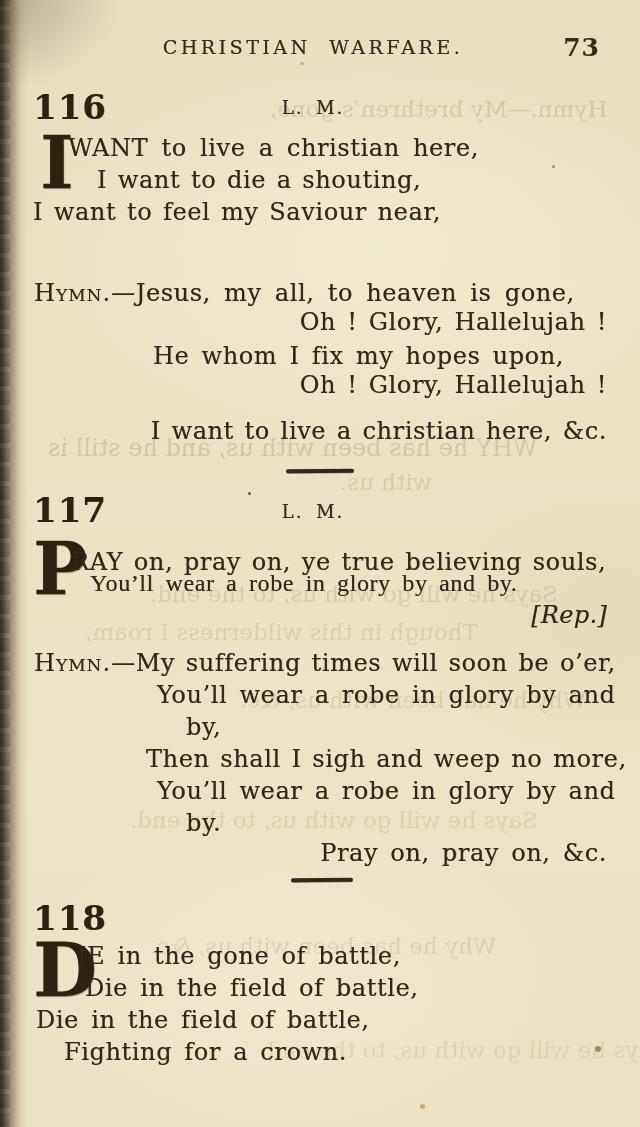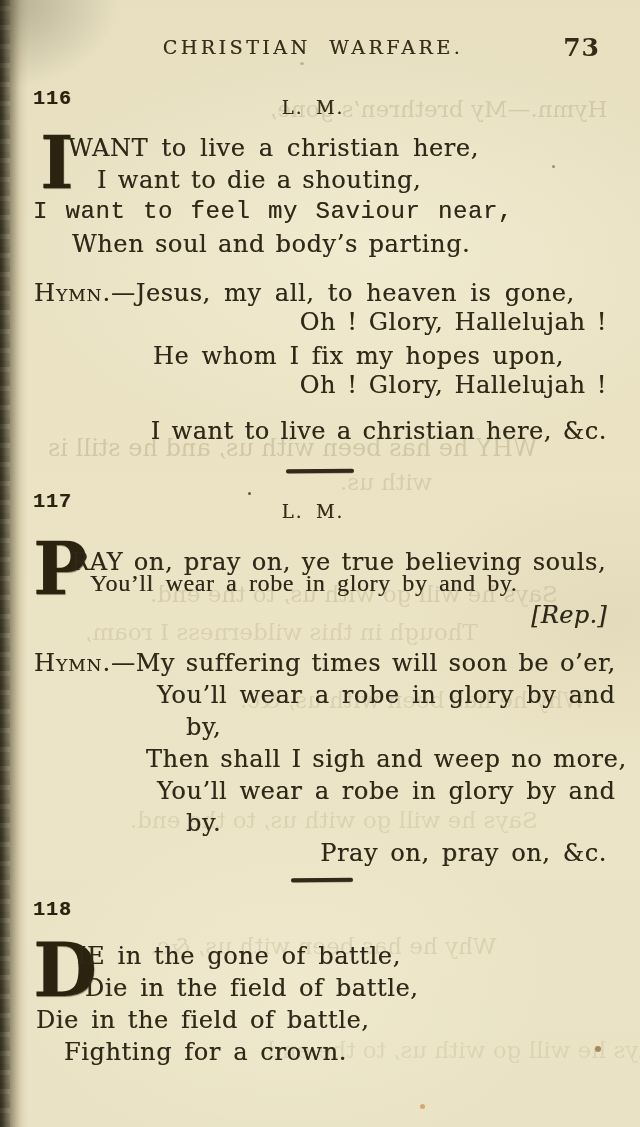--- a/index.html
+++ b/index.html
@@ -37,22 +37,22 @@
       text-shadow:0.3px 0.3px 0.4px rgba(47,40,24,0.55);}
   .right{text-align:left;}
   .ws3{word-spacing:3px;} .ws4{word-spacing:4px;} .ws5{word-spacing:5px;}
 
   .running-header{position:absolute;top:36px;left:0;right:14px;text-align:center;
       font-size:19px;letter-spacing:3.5px;word-spacing:9px;color:#362e1a;
       text-shadow:0.3px 0.3px 0.4px rgba(47,40,24,0.6);}
   .page-number{position:absolute;top:33px;right:40px;font-size:25px;font-weight:bold;
       letter-spacing:1px;color:#342c18;}
 
-  .hymn-number{position:absolute;left:33px;font-size:20px;font-weight:bold;
-      letter-spacing:1px;color:#2b2310;text-shadow:0.4px 0.4px 0.5px rgba(43,35,16,0.5);font-family:Liberation Mono, monospace;}
+  .hymn-number{position:absolute;left:33px;font-size:34px;font-weight:bold;
+      letter-spacing:1px;color:#2b2310;text-shadow:0.4px 0.4px 0.5px rgba(43,35,16,0.5);}
   .meter{position:absolute;left:0;right:14px;text-align:center;font-size:18px;
       letter-spacing:2px;word-spacing:5px;color:#332b17;
       text-shadow:0.3px 0.3px 0.4px rgba(47,40,24,0.55);}
 
   .dropcap{position:absolute;font-size:72px;line-height:60px;font-weight:bold;
       color:#2b2310;text-shadow:0.5px 0.5px 0.7px rgba(43,35,16,0.5);}
 
   .chorus-label{font-variant:small-caps;letter-spacing:1px;}
 
   .rep{font-style:italic;letter-spacing:0.3px;margin-left:12px;}
@@ -67,21 +67,21 @@
   .speck{position:absolute;border-radius:50%;}
   .s1{left:595px;top:1046px;width:6px;height:6px;background:#9b7440;opacity:.8;}
   .s2{left:420px;top:1104px;width:5px;height:5px;background:#c57f3c;opacity:.6;}
   .s3{left:248px;top:492px;width:3px;height:3px;background:#44391f;opacity:.8;}
   .s4{left:552px;top:165px;width:3px;height:3px;background:#57492c;opacity:.55;}
   .s5{left:300px;top:62px;width:4px;height:3px;background:#6e6143;opacity:.35;}
 
   
   .h116-num{top:87px;}   .h116-meter{top:97px;}
   .g-l1{top:133px;left:68px;} .g-l2{top:165px;left:97px;}
-  .g-l3{top:197px;left:33px;font-family:Liberation Mono, monospace;} .g-l4{top:229px;left:72px;}
+  .g-l3{top:197px;left:33px;} .g-l4{top:229px;left:72px;}
   .dc-116{top:133px;left:40px;}
   .c116-1{top:278px;left:34px;}
   .c116-2{top:307px;right:33px;}
   .c116-3{top:341px;left:153px;}
   .c116-4{top:370px;right:33px;}
   .refrain116{top:416px;right:33px;}
   .div1{top:469px;left:286px;width:68px;}
   .h117-num{top:490px;}  .h117-meter{top:501px;}
   .p-l1{top:539px;left:71px;margin-top:8px;} .p-l2{top:568px;left:90px;font-family:Liberation Serif, serif;}
   .dc-117{top:539px;left:33px;}
@@ -128,21 +128,20 @@
   <div class="running-header">CHRISTIAN WARFARE.</div>
   <div class="page-number">73</div>
 
   <div class="hymn-number h116-num">116</div>
   <div class="meter h116-meter">L. M.</div>
 
   <div class="dropcap dc-116">I</div>
   <div class="ln ws5 g-l1">WANT to live a christian here,</div>
   <div class="ln g-l2">I want to die a shouting,</div>
   <div class="ln g-l3">I want to feel my Saviour near,</div>
-  <div class="ln g-l4">When soul and body’s parting.</div>
 
   <div class="ln ws5 c116-1"><span class="chorus-label">Hymn.</span><span>—Jesus, my all, to heaven is gone,</span></div>
   <div class="ln ws3 right c116-2">Oh ! Glory, Hallelujah !</div>
   <div class="ln ws4 c116-3">He whom I fix my hopes upon,</div>
   <div class="ln ws3 right c116-4">Oh ! Glory, Hallelujah !</div>
 
   <div class="ln right refrain116">I want to live a christian here, &amp;c.</div>
 
   <div class="divider div1"></div>
 

